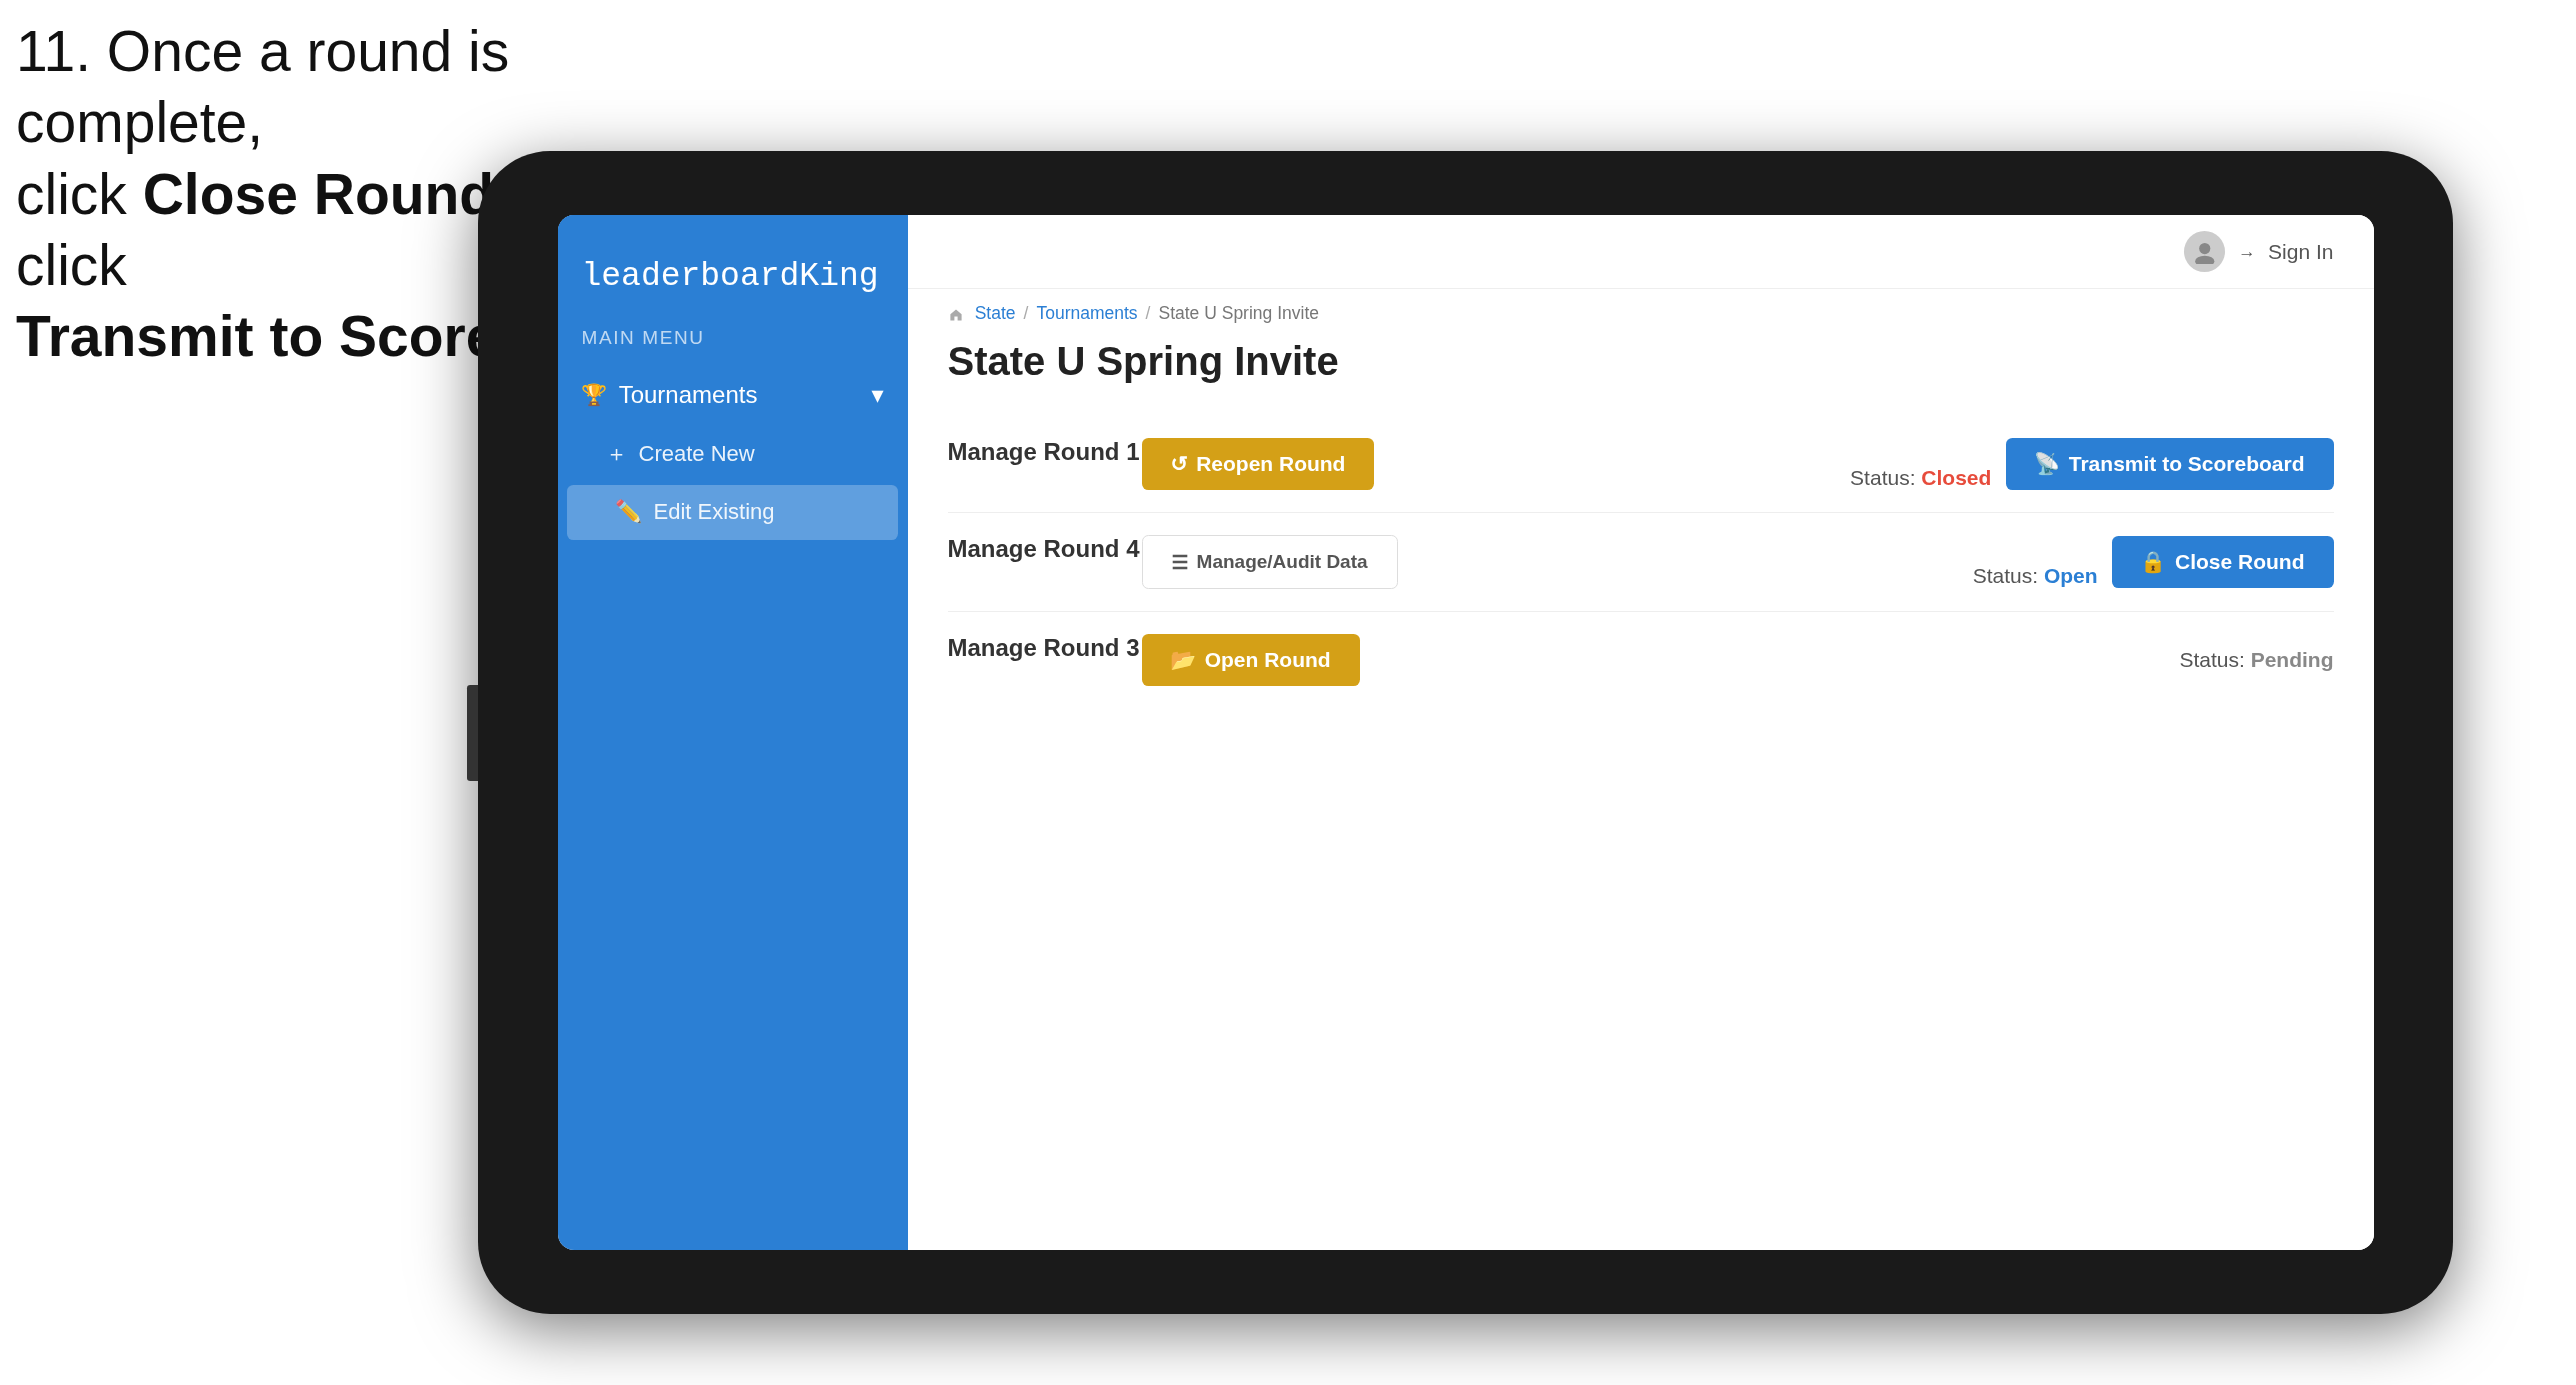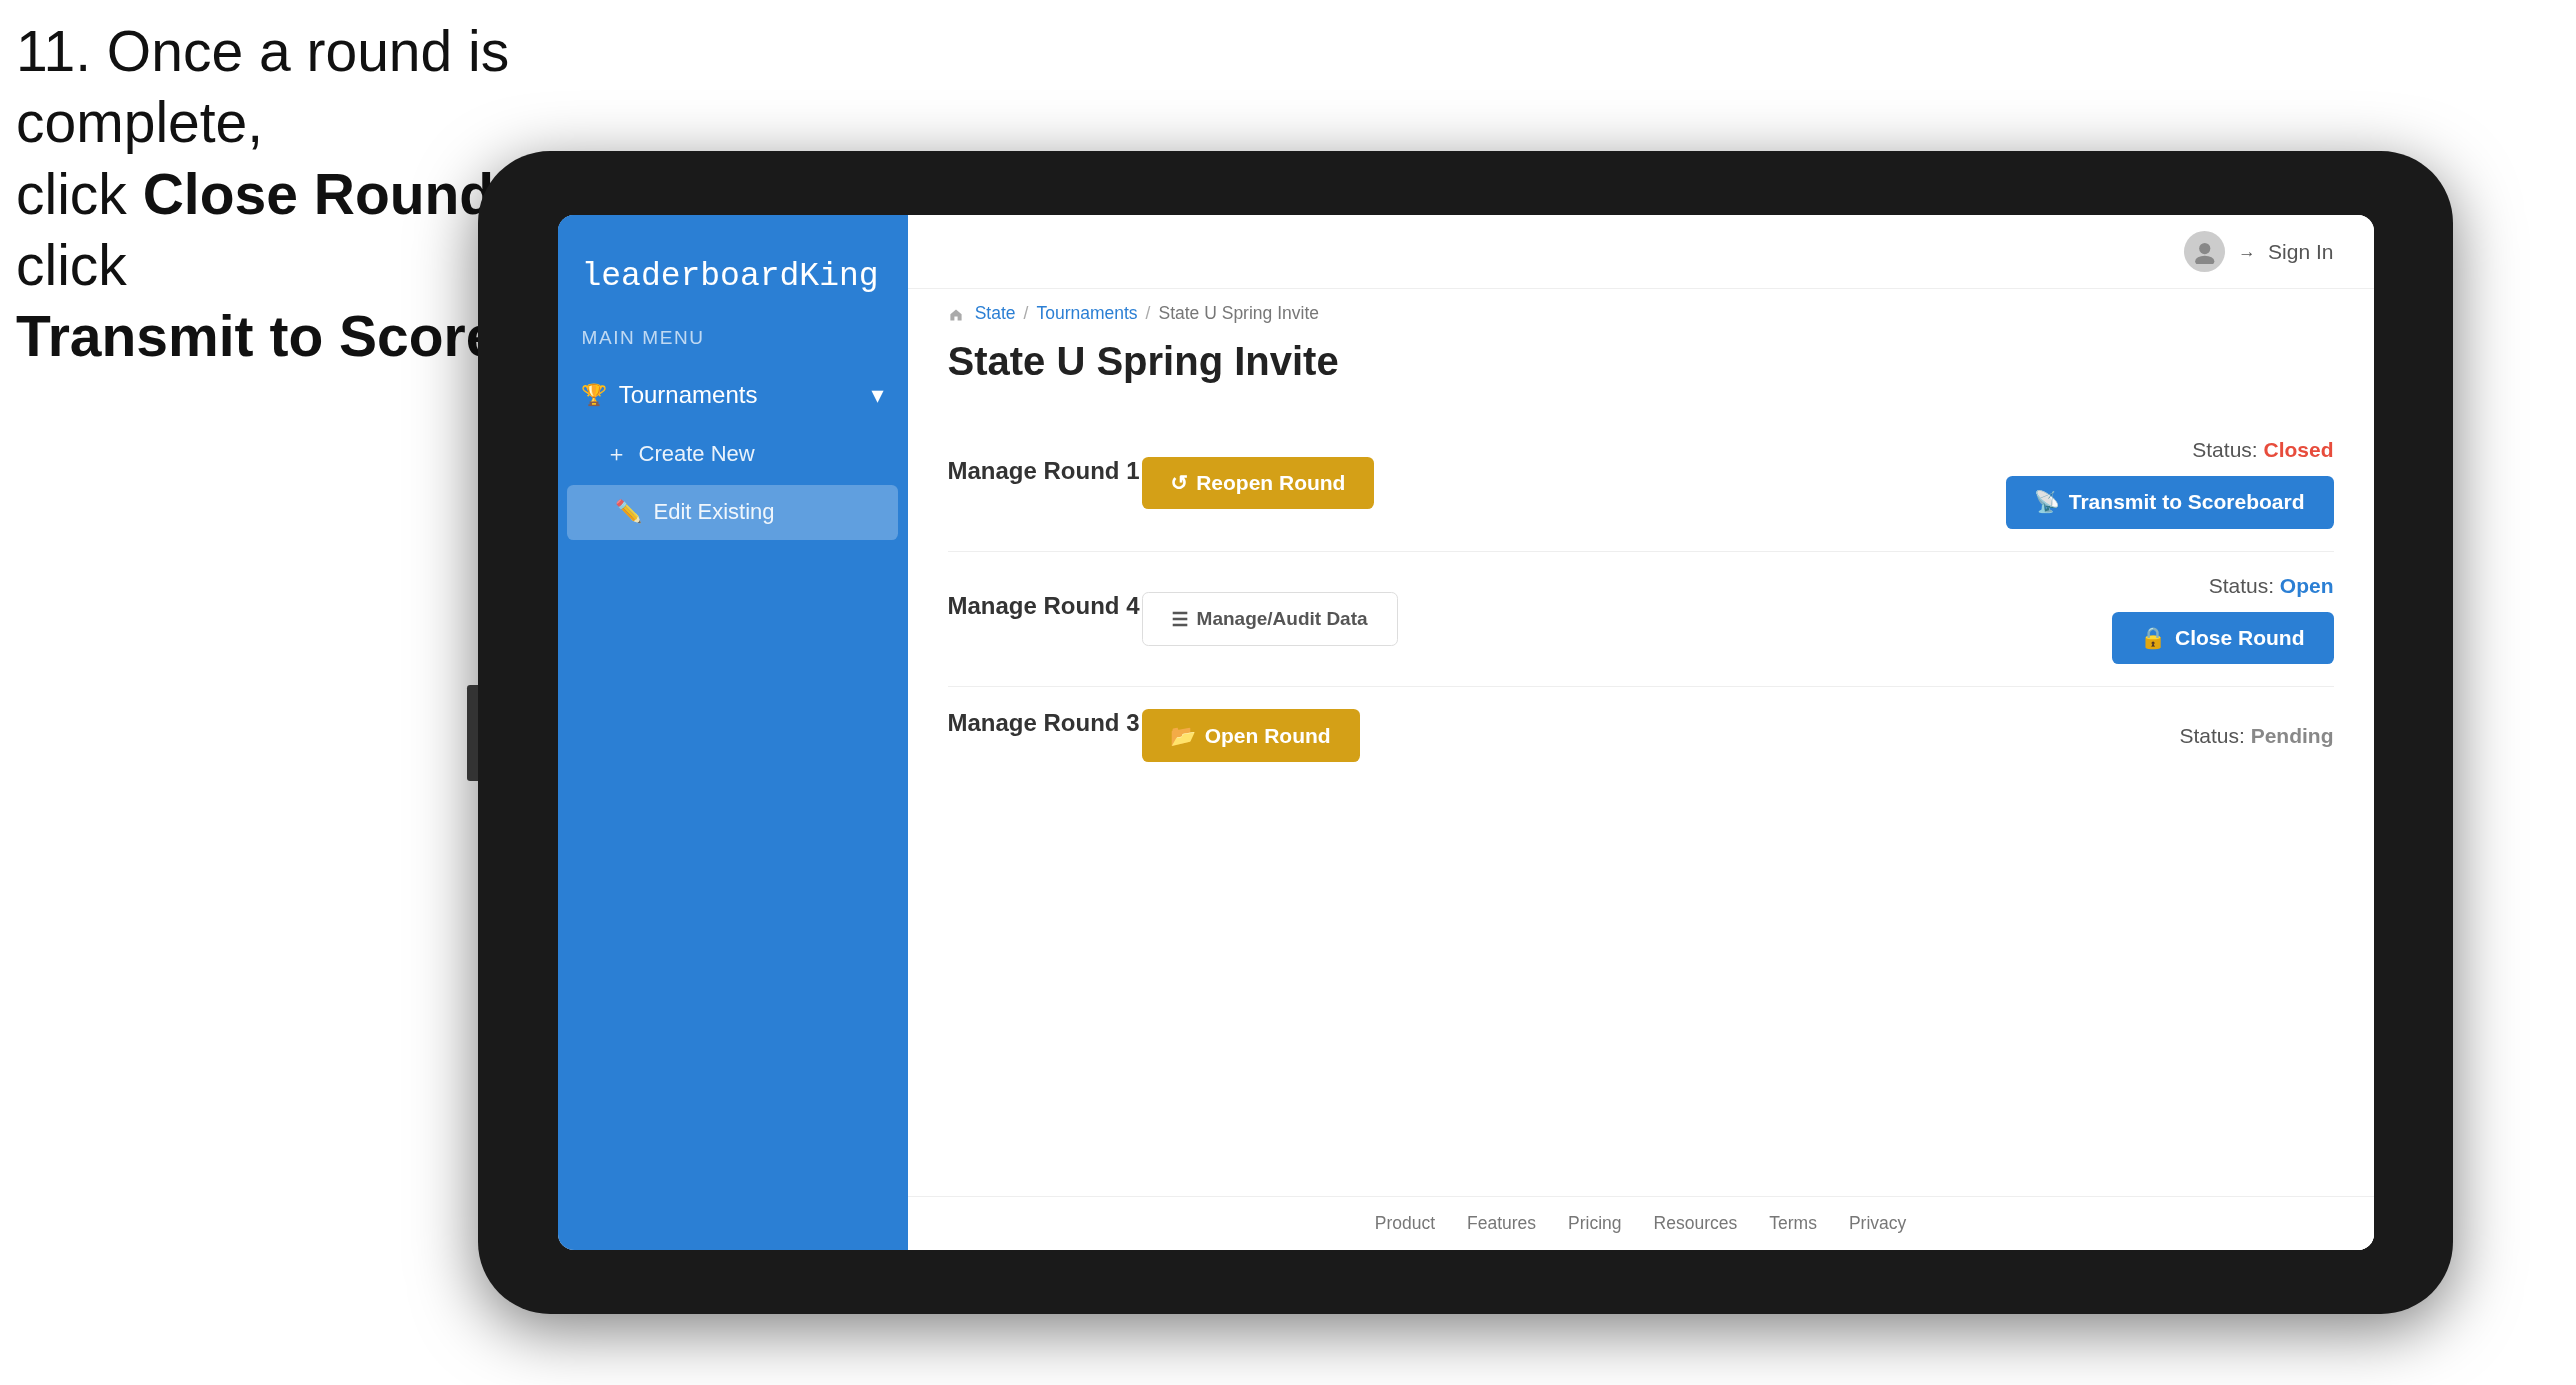--- a/index.html
+++ b/index.html
@@ -232,21 +232,21 @@
     }
 
     .round-title {
       font-size: 24px;
       font-weight: 600;
       color: #333;
     }
 
     .round-right {
       display: flex;
-      flex-direction: column;
+      flex-direction: row;
       align-items: flex-end;
       gap: 14.3px;
     }
 
     .status-text {
       font-size: 21px;
       color: #555;
     }
 
     .status-closed { color: #e74c3c; font-weight: 600; }
@@ -446,26 +446,18 @@
             </div>
             <div class="round-right">
               <div class="status-text">
                 Status: <span class="status-pending">Pending</span>
               </div>
             </div>
           </div>
 
         </div>
 
-        <div class="footer">
-          <a class="footer-link">Product</a>
-          <a class="footer-link">Features</a>
-          <a class="footer-link">Pricing</a>
-          <a class="footer-link">Resources</a>
-          <a class="footer-link">Terms</a>
-          <a class="footer-link">Privacy</a>
-        </div>
 
       </div>
     </div>
   </div>
 </div>
 
 
 </body></html>

